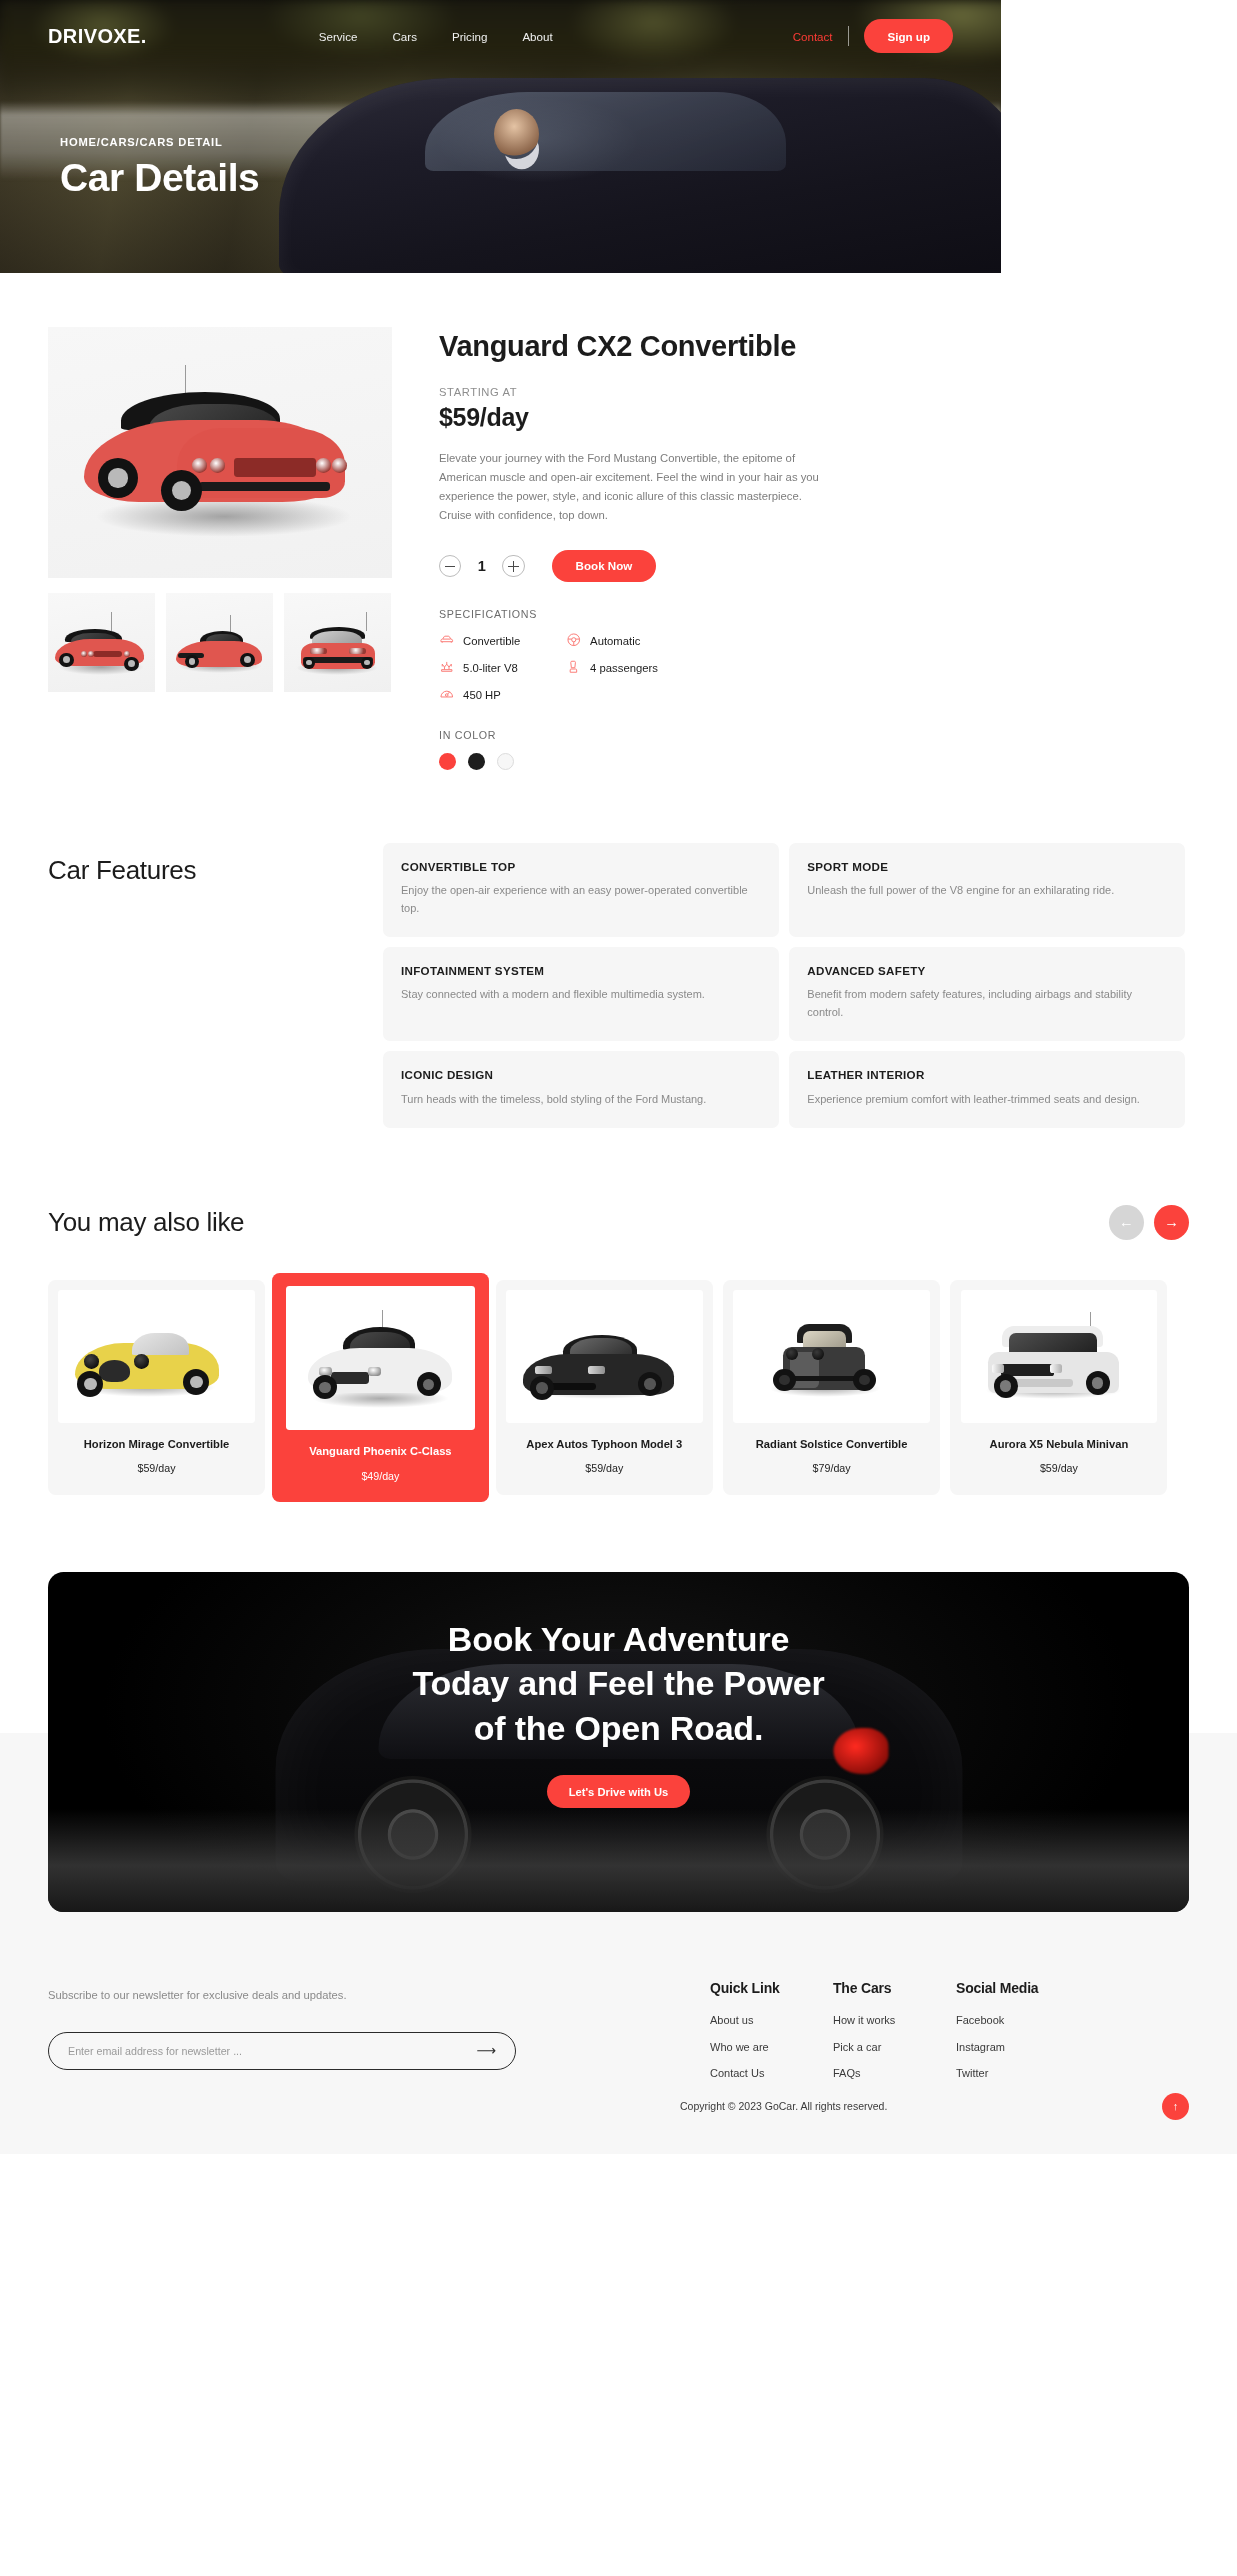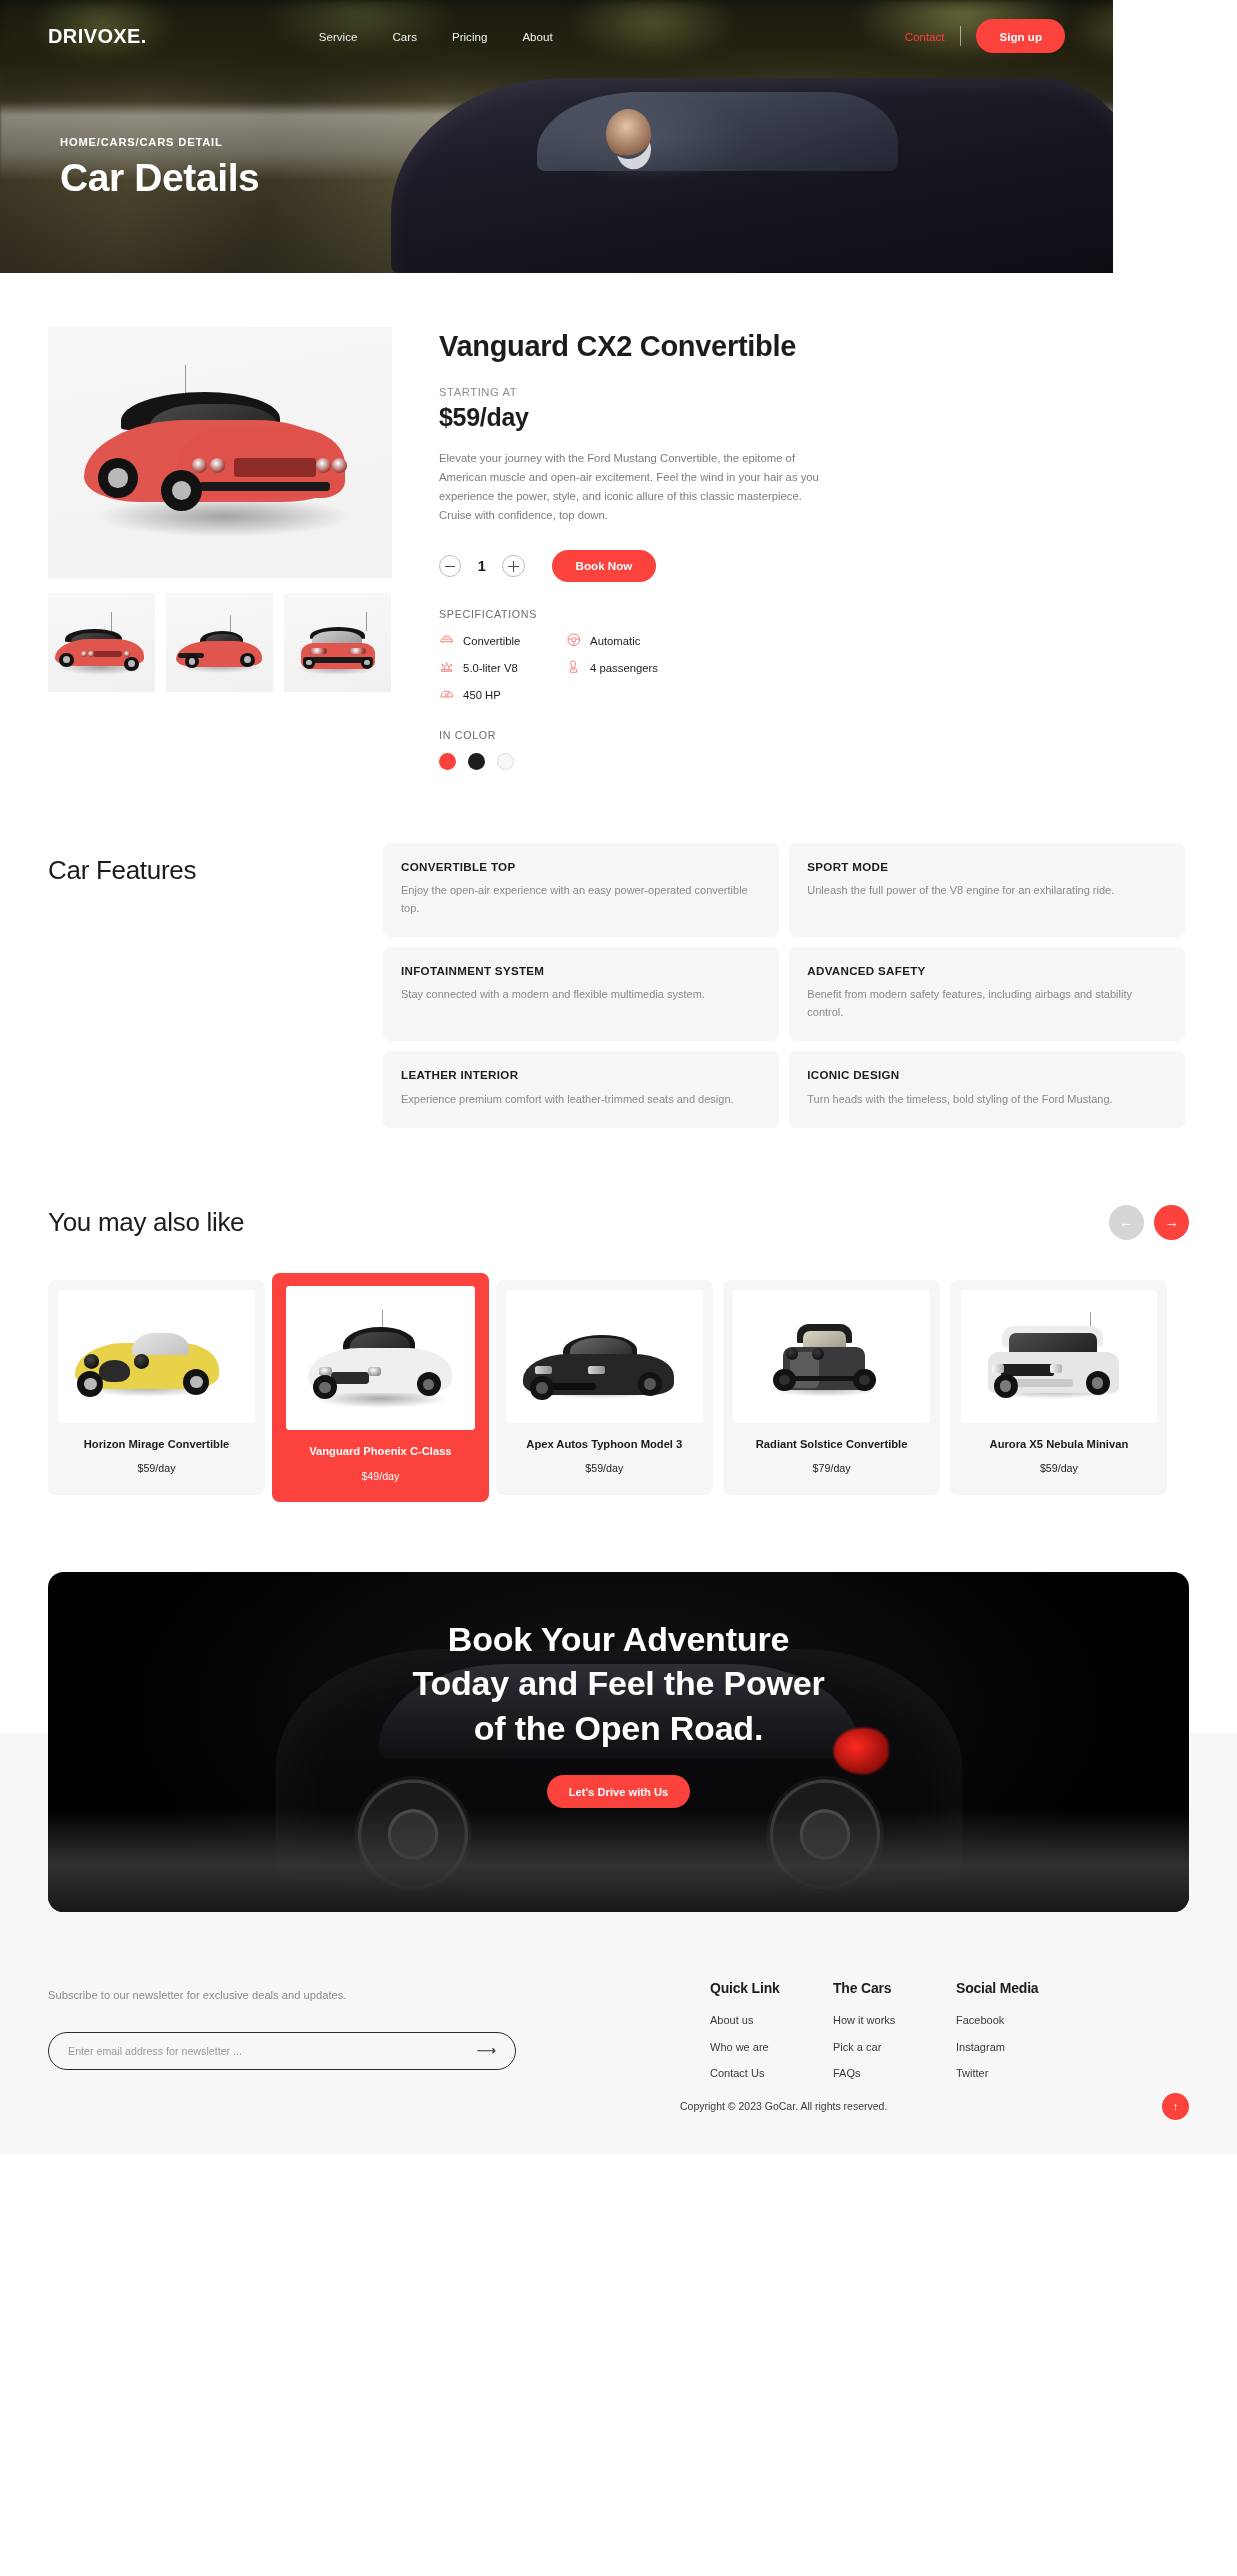--- a/index.html
+++ b/index.html
@@ -10,21 +10,21 @@
     background: #ffffff;
     color: #1c1c1c;
     -webkit-font-smoothing: antialiased;
   }
   .page { width: 1237px; position: relative; overflow: hidden; }
 
   
   .hero {
     position: relative;
     height: 273px;
-    width: 1113px;
+    width: 1001px;
     overflow: hidden;
     background: #2a2419;
   }
   .hero-bg {
     position: absolute; inset: 0;
     background:
       linear-gradient(180deg, rgba(8,8,6,.92) 0%, rgba(20,18,12,.70) 18%, rgba(44,40,28,.45) 36%, rgba(60,54,38,.42) 60%, rgba(30,26,18,.60) 100%),
       linear-gradient(100deg, #3b3524 0%, #5d5738 14%, #3e3a26 26%, #6e6a45 40%, #4b4730 55%, #7c7850 70%, #55502f 84%, #2e2b1c 100%);
   }
   .hero-bg::after{
@@ -436,26 +436,26 @@
       </div>
       <div class="fcard">
         <h4>INFOTAINMENT SYSTEM</h4>
         <p>Stay connected with a modern and flexible multimedia system.</p>
       </div>
       <div class="fcard">
         <h4>ADVANCED SAFETY</h4>
         <p>Benefit from modern safety features, including airbags and stability control.</p>
       </div>
       <div class="fcard">
+        <h4>ICONIC DESIGN</h4>
+        <p>Turn heads with the timeless, bold styling of the Ford Mustang.</p>
+      </div>
+      <div class="fcard">
         <h4>LEATHER INTERIOR</h4>
         <p>Experience premium comfort with leather-trimmed seats and design.</p>
-      </div>
-      <div class="fcard">
-        <h4>ICONIC DESIGN</h4>
-        <p>Turn heads with the timeless, bold styling of the Ford Mustang.</p>
       </div>
     </div>
   </section>
 
   <section class="also">
     <div class="also-head">
       <h2>You may also like</h2>
       <div class="arrows">
         <button class="arrow prev">←</button>
         <button class="arrow next">→</button>

